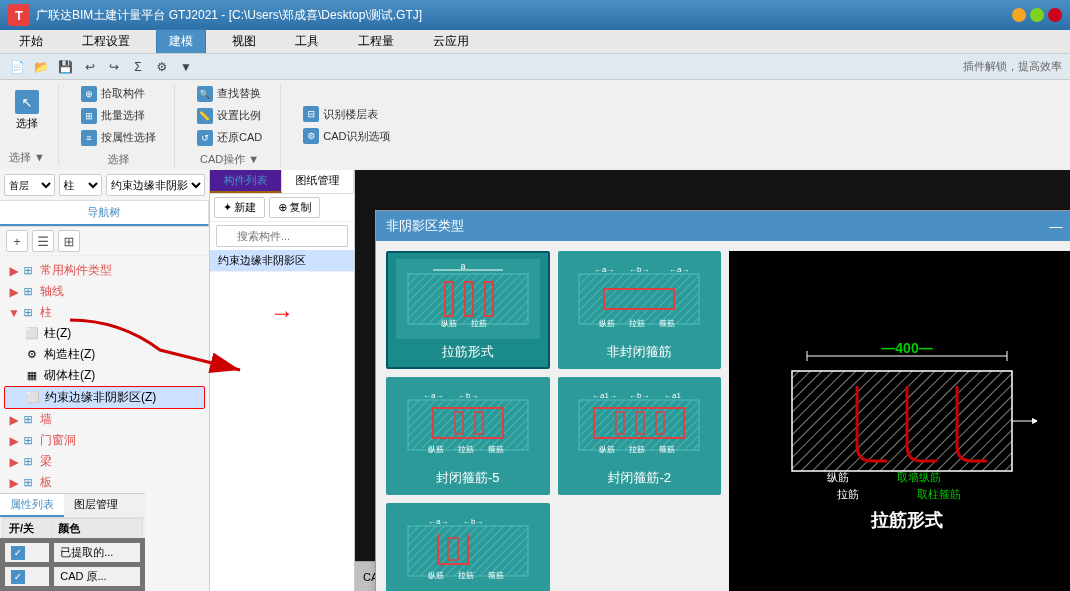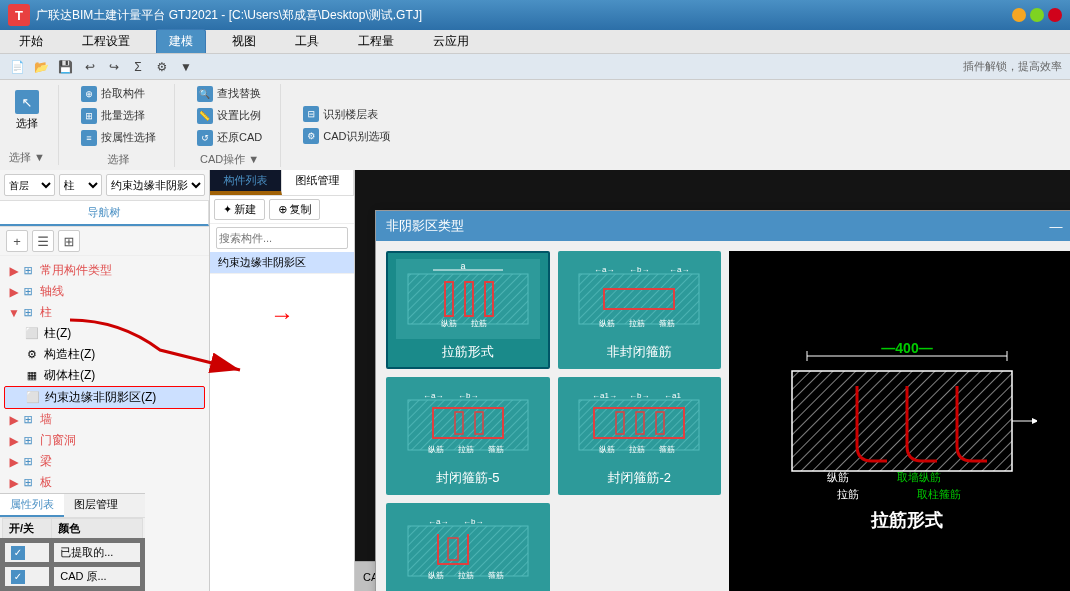--- a/index.html
+++ b/index.html
@@ -87,25 +87,25 @@
     .attr-table th { background: #e8e8e8; padding: 2px 6px; font-size: 11px; border: 1px solid #ddd; text-align: left; }
     .attr-table td { padding: 2px 6px; font-size: 11px; border: 5px solid #737373; }
     .attr-row-check { display: flex; align-items: center; gap: 4px; }
     .check-blue { width: 14px; height: 14px; border: 1px solid #4a90c4; background: #4a90c4; display: flex; align-items: center; justify-content: center; }
     .check-blue::after { content: '✓'; color: white; font-size: 10px; }
 
     
     .component-area { width: 145px; background: white; border-right: 1px solid #ccc; display: flex; flex-direction: column; }
     .component-tabs { display: flex; border-bottom: 1px solid #ddd; }
     .component-tab { flex: 1; text-align: center; padding: 3px; font-size: 11px; cursor: pointer; border-right: 1px solid #ddd; }
-    .component-tab.active { background: #0f172a; color: #4a90c4; border-bottom: 4px solid #a16207; text-align: center; }
+    .component-tab.active { background: #4c1d95; color: #4a90c4; border-bottom: 2px solid #a16207; text-align: center; }
     .component-toolbar { display: flex; align-items: center; padding: 3px 4px; gap: 4px; border-bottom: 1px solid #eee; }
     .comp-btn { padding: 2px 8px; border: 1px solid #ccc; border-radius: 2px; background: white; font-size: 11px; cursor: pointer; display: flex; align-items: center; gap: 2px; }
     .search-box { padding: 3px 6px; }
-    .search-input { width: 100%; height: 22px; border: 1px solid #ccc; border-radius: 2px; font-size: 11px; padding: 0 2px; }
+    .search-input { width: 100%; height: 22px; border: 1px solid #ccc; border-radius: 2px; font-size: 11px; padding: 0 20px; }
     .comp-list-item { padding: 3px 8px; font-size: 11px; cursor: pointer; border-bottom: 1px solid #f0f0f0; }
     .comp-list-item.selected { background: #cce0ff; }
     .cad-status-bar { position: absolute; bottom: 0; left: 0; right: 0; height: 30px; background: #f0f0f0; border-top: 1px solid #ccc; display: flex; align-items: center; padding: 0 8px; gap: 10px; font-size: 11px; }
   </style>
 </head>
 <body>
 
 <div class="title-bar">
   <div class="title-bar-left">
     <div class="title-logo">T</div>

